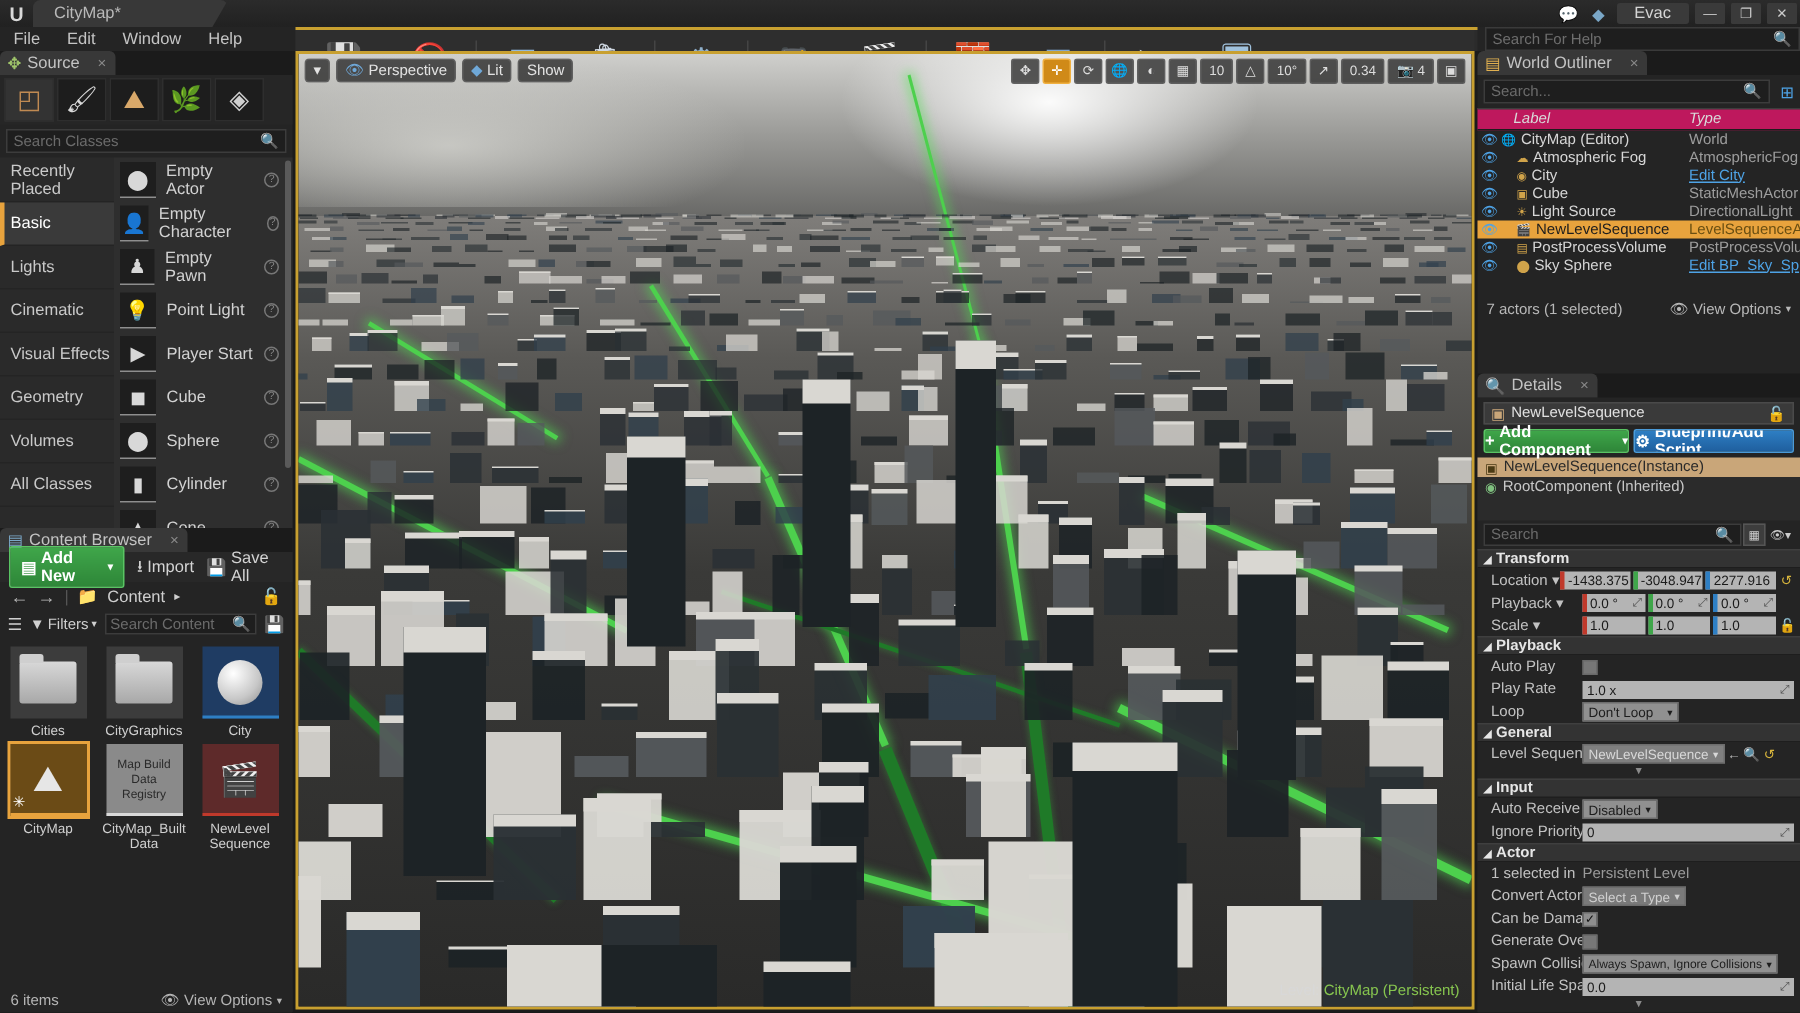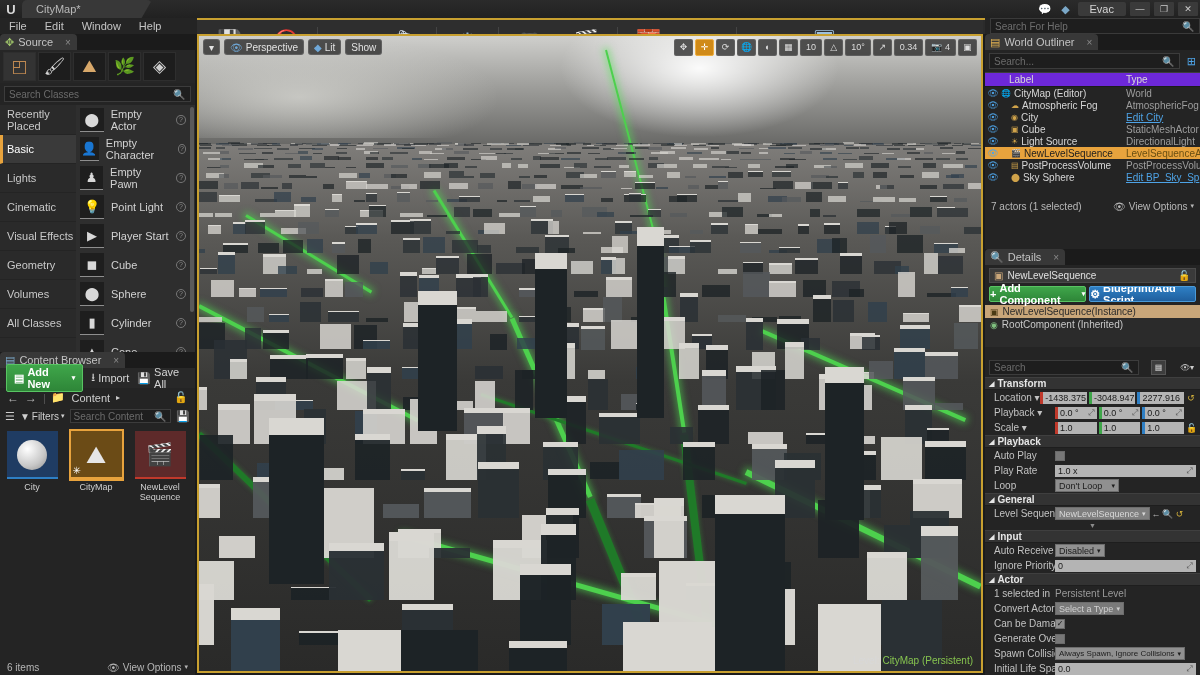--- a/index.html
+++ b/index.html
@@ -119,22 +119,22 @@
 
   .road{ position:absolute; background:#4dd04d; box-shadow:0 0 7px 2px rgba(80,225,80,.55); }
   .road.dim{ background:#1f7a28; box-shadow:0 0 4px 1px rgba(60,170,60,.35); }
 
   
   .rightcol{ position:absolute; right:0; top:34px; width:215px; bottom:0; background:#242424;}
 
   .outliner{ height:180px; display:flex; flex-direction:column;}
   .ol-search{ height:16px; margin:3px 4px; background:#1e1e1e; border:1px solid #3c3c3c;
     display:flex; align-items:center; padding:0 4px; color:#6b6b6b; font-size:10px;}
-  .ol-head{ height:15px; background:#6d28d9; display:flex; align-items:center; font-size:10px;
-    color:#d9d9d9; border-top:1px solid #3d3d3d; border-bottom:1px solid #1c1c1c;}
+  .ol-head{ height:15px; background:#be185d; display:flex; align-items:center; font-size:10px;
+    color:#d9d9d9; border-top:1px solid #3d3d3d; border-bottom:1px solid #1c1c1c;font-style:italic;}
   .ol-head .c1{ padding-left:24px; flex:1;}
   .ol-head .c2{ width:74px;}
   .ol-row{ height:12px; display:flex; align-items:center; font-size:10px; }
   .ol-row.sel{ background:#e8a33d; color:#1d1d1d; }
   .ol-eye{ width:16px; text-align:center; color:#4ea3e6; font-size:9px;}
   .ol-lbl{ flex:1; display:flex; align-items:center; gap:3px; color:#d6d6d6; overflow:hidden; white-space:nowrap;}
   .ol-row.sel .ol-lbl{ color:#1d1d1d;}
   .ol-type{ width:74px; color:#9d9d9d; overflow:hidden; white-space:nowrap; }
   .ol-type.link{ color:#4ea3e6; text-decoration:underline;}
   .ol-row.sel .ol-type{ color:#6a4f12;}
@@ -150,21 +150,21 @@
   .dt-btns{ display:flex; gap:3px; padding:0 4px 3px;}
   .dt-addcomp{ flex:1; background:linear-gradient(180deg,#3fa64a,#2e8638); border:1px solid #59c463;
     color:#fff; font-size:11px; font-weight:bold; height:16px; display:flex; align-items:center;
     justify-content:center; gap:3px; border-radius:2px;}
   .dt-bp{ flex:1.1; background:linear-gradient(180deg,#2e7fc4,#1f5f9e); border:1px solid #4a9ad8;
     color:#fff; font-size:11px; font-weight:bold; height:16px; display:flex; align-items:center;
     justify-content:center; gap:3px; border-radius:2px; overflow:hidden;}
   .comp-row{ height:13px; display:flex; align-items:center; gap:4px; padding-left:5px; font-size:10px;}
   .comp-row.sel{ background:#c9a679; color:#2a2a2a;}
   .comp-tree{ background:#2b2b2b; height:42px; }
-  .dt-search{ height:15px; margin:13px 4px 2px; display:flex; align-items:center; gap:12px;}
+  .dt-search{ height:15px; margin:2px 4px 2px; display:flex; align-items:center; gap:1px;}
   .dt-search .inp{ flex:1; height:15px; background:#1e1e1e; border:1px solid #3c3c3c; display:flex;
     align-items:center; padding:0 4px; color:#6b6b6b; font-size:10px;}
   .dt-search .sq{ width:15px;height:15px; background:#3d3d3d; border:1px solid #555;
     display:flex;align-items:center;justify-content:center; font-size:8px; color:#ccc;}
   .sec{ height:13px; background:#333; display:flex; align-items:center; gap:3px; padding-left:4px;
     font-size:10px; color:#e6e6e6; font-weight:bold; border-top:1px solid #3f3f3f; border-bottom:1px solid #1e1e1e;}
   .prow{ height:15px; display:flex; align-items:center; font-size:10px; }
   .plabel{ width:70px; padding-left:9px; color:#c2c2c2; overflow:hidden; white-space:nowrap;}
   .pval{ flex:1; display:flex; align-items:center; gap:2px; padding-right:4px;}
   .num{ flex:1; height:12px; background:#b4b4b4; color:#1a1a1a; font-size:9px; display:flex;
@@ -449,33 +449,56 @@
       </div>
       <div class="cb-search">
         <span>Search Content</span>
         <span style="margin-left:auto;color:#9a9a9a">🔍</span>
       </div>
       <span style="color:#9a9a9a">💾</span>
     </div>
 
     <div class="cb-grid" id="cb-grid">
         <div class="cb-item">
+          <div class="cb-thumb" style="background: rgb(60, 60, 60);">
+            <div style="width:38px;height:28px;background:linear-gradient(180deg,#d8d8d8,#a8a8a8);border-radius:2px;position:relative;">
+              <div style="position:absolute;left:0;top:-5px;width:16px;height:6px;background:#cfcfcf;border-radius:2px 2px 0 0"></div>
+            </div>
+          </div>
+          <div class="cb-label">Cities</div>
+        </div>
+        <div class="cb-item">
+          <div class="cb-thumb" style="background: rgb(60, 60, 60);">
+            <div style="width:38px;height:28px;background:linear-gradient(180deg,#d8d8d8,#a8a8a8);border-radius:2px;position:relative;">
+              <div style="position:absolute;left:0;top:-5px;width:16px;height:6px;background:#cfcfcf;border-radius:2px 2px 0 0"></div>
+            </div>
+          </div>
+          <div class="cb-label">CityGraphics</div>
+        </div>
+        <div class="cb-item">
           <div class="cb-thumb" style="background: rgb(31, 60, 99);">
             <div style="width:30px;height:30px;border-radius:50%;background:radial-gradient(circle at 35% 30%,#fff,#c7c7c7 60%,#8d8d8d);"></div>
             <div class="cb-bar" style="background: rgb(46, 127, 196);"></div>
           </div>
           <div class="cb-label">City</div>
         </div>
         <div class="cb-item">
           <div class="cb-thumb sel" style="background: rgb(107, 75, 22);">
             <div style="font-size:24px;color:#e6e6e6">⛰</div>
             <div style="position:absolute;left:2px;bottom:3px;color:#fff;font-size:10px">✳</div>
             <div class="cb-bar" style="background: rgb(232, 163, 61);"></div>
           </div>
           <div class="cb-label">CityMap</div>
+        </div>
+        <div class="cb-item">
+          <div class="cb-thumb" style="background: rgb(138, 138, 138);">
+            <div style="font-size:8px;color:#2a2a2a;text-align:center;line-height:10px;padding:0 2px">Map Build<br>Data Registry</div>
+            <div class="cb-bar" style="background: rgb(216, 216, 216);"></div>
+          </div>
+          <div class="cb-label">CityMap_Built Data</div>
         </div>
         <div class="cb-item">
           <div class="cb-thumb" style="background: rgb(94, 42, 42);">
             <div style="font-size:22px;color:#e0e0e0">🎬</div>
             <div class="cb-bar" style="background: rgb(192, 57, 43);"></div>
           </div>
           <div class="cb-label">NewLevel Sequence</div>
         </div>
       </div>
 

